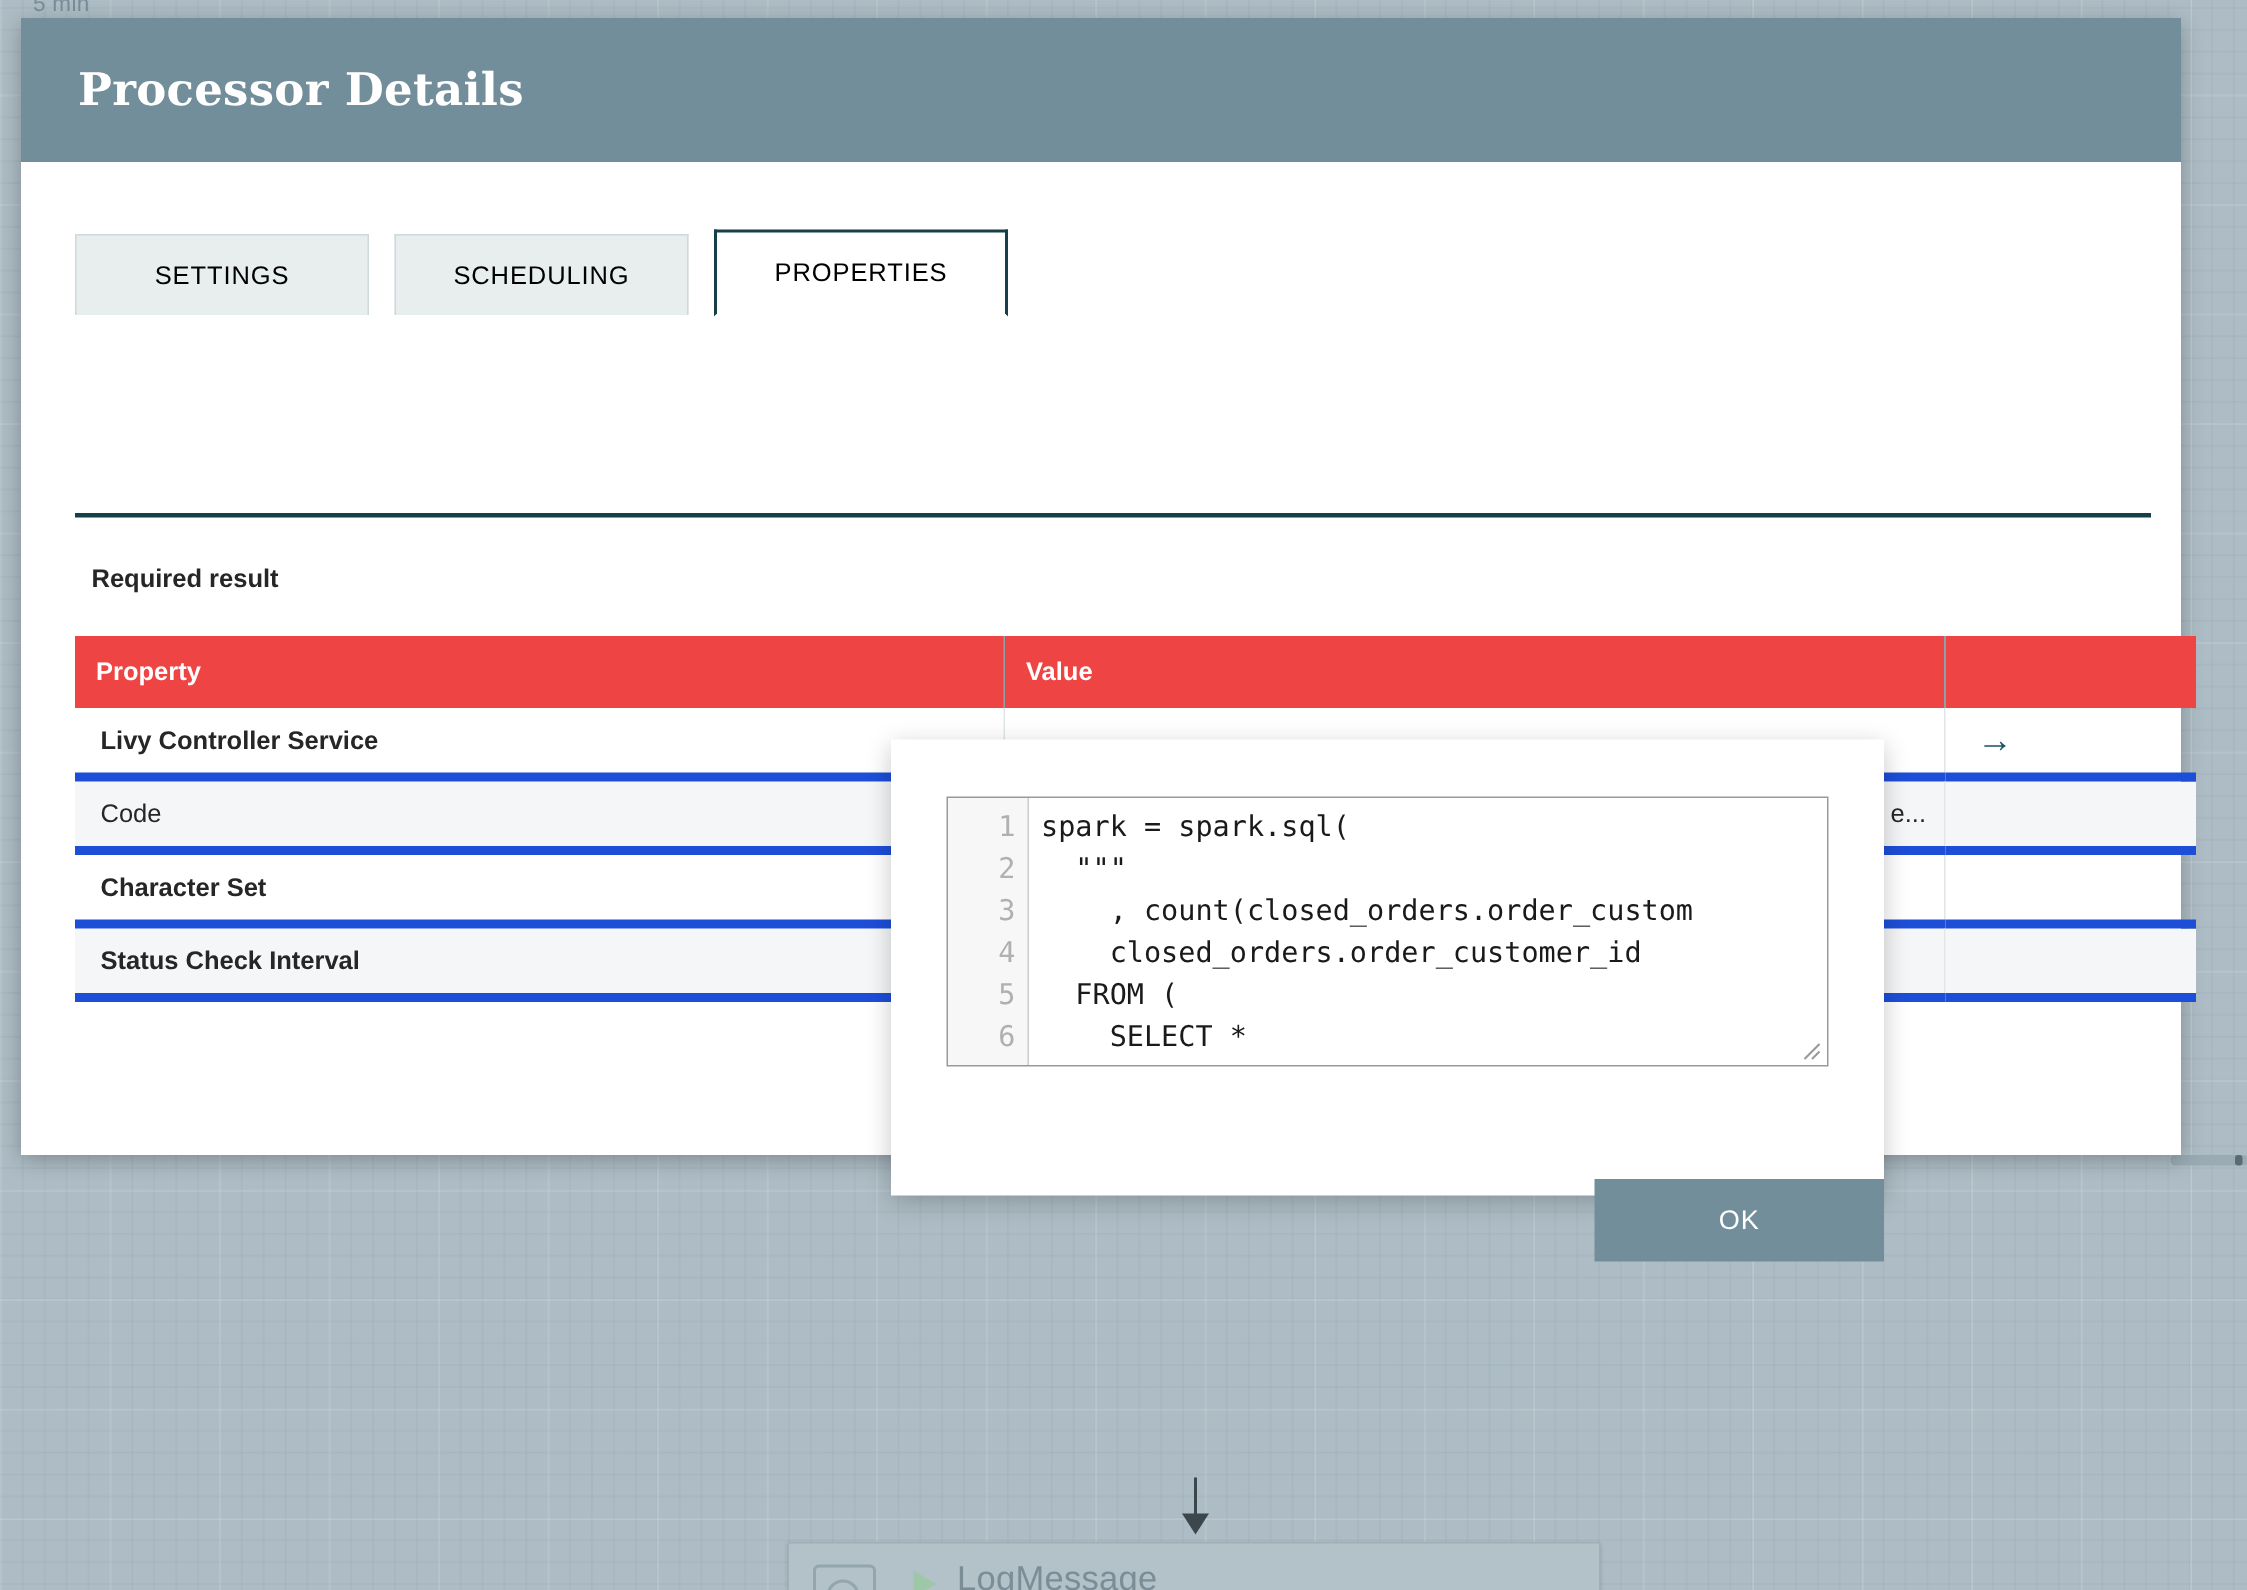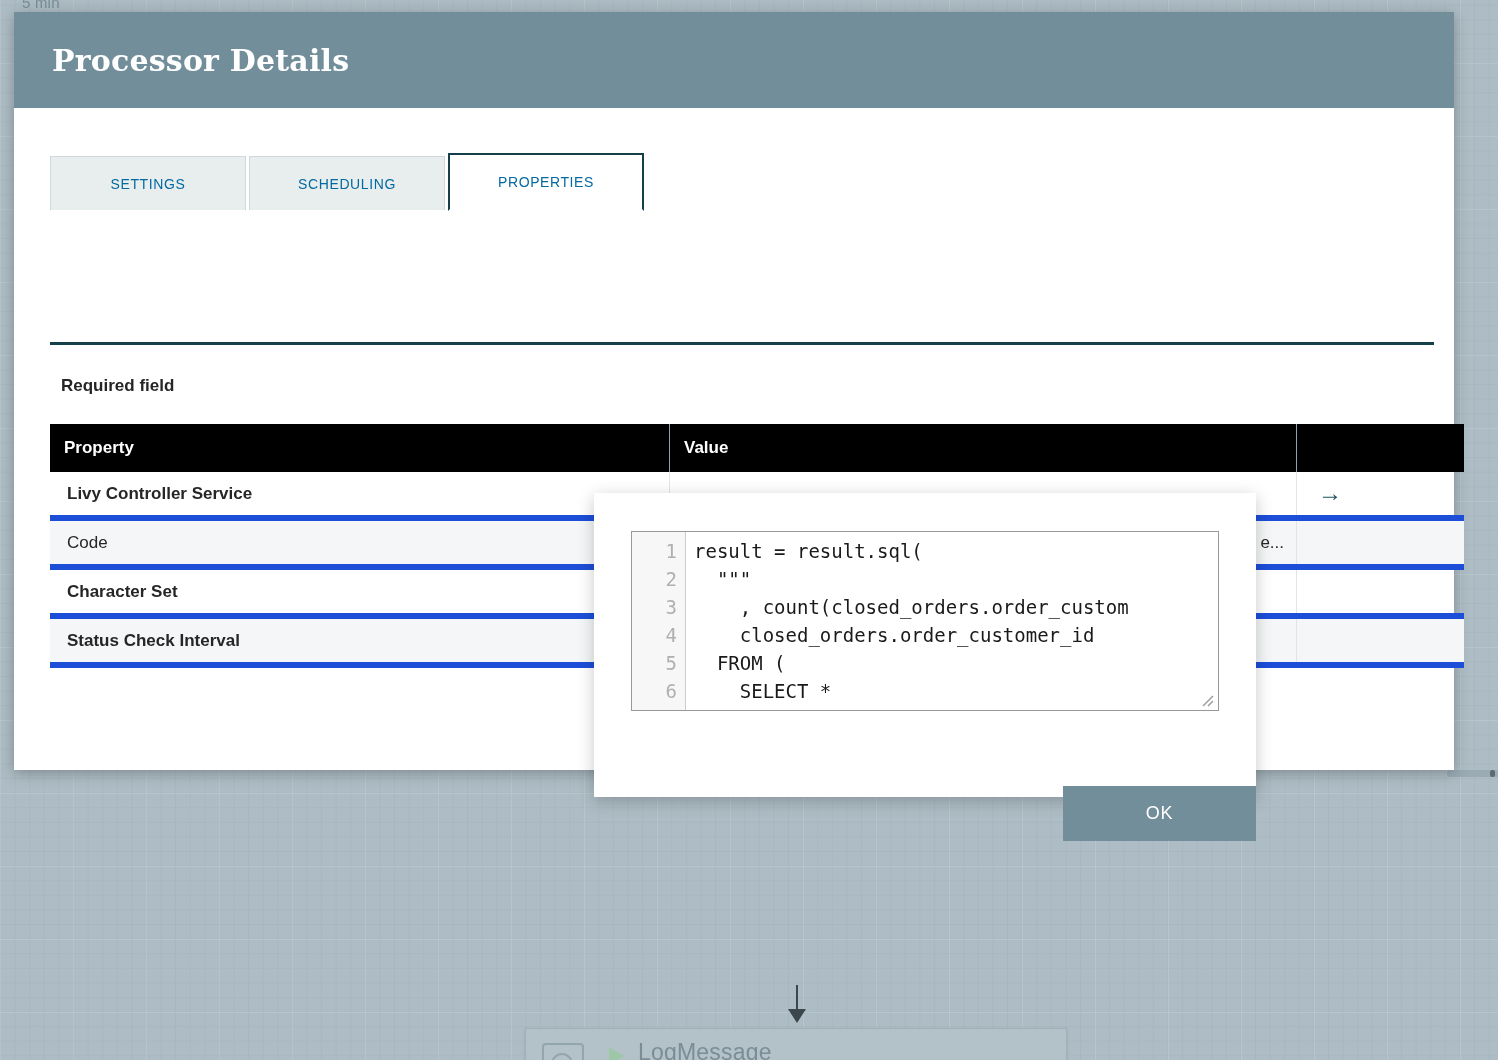--- a/index.html
+++ b/index.html
@@ -165,27 +165,27 @@
     display: flex;
     align-items: flex-end;
   }
   .tab {
     height: 54px;
     min-width: 196px;
     box-sizing: border-box;
     display: flex;
     align-items: center;
     justify-content: center;
-    font-size: 14px;
+    font-size: 17px;
     letter-spacing: .6px;
-    color: #0369a1;
+    color: #000000;
     background: #e8edee;
     border: 1px solid #cfd8da;
     border-bottom: none;
-    margin-right: 3px;
+    margin-right: 17px;
     position: relative;
     cursor: pointer;
     user-select: none;
   }
   .tab.active {
     background: #ffffff;
     border: 2px solid #153f49;
     border-bottom: 2px solid #ffffff;
     height: 58px;
     z-index: 3;
@@ -214,21 +214,21 @@
   
   #properties-table {
     position: absolute;
     left: 36px;
     top: 272px;
     width: 1370px;
     border-collapse: collapse;
     table-layout: fixed;
   }
   #properties-table thead th {
-    background: #000000;
+    background: #ef4444;
     color: #ffffff;
     font-size: 17px;
     font-weight: bold;
     text-align: left;
     height: 48px;
     padding: 0 0 0 14px;
     border-right: 1px solid #8ba2ad;
     margin-top: 44px;
   }
   #properties-table thead th:last-child { border-right: none; }
@@ -371,21 +371,21 @@
         <span>SETTINGS</span>
       </div>
       <div class="tab">
         <span>SCHEDULING</span>
       </div>
       <div class="tab active">
         <span>PROPERTIES</span>
       </div>
     </div>
 
-    <div id="required-field-note">Required field</div>
+    <div id="required-field-note">Required result</div>
 
     <table id="properties-table">
       <thead>
         <tr>
           <th class="col-property">Property</th>
           <th class="col-value">Value</th>
           <th class="col-action"></th>
         </tr>
       </thead>
       <tbody>
@@ -420,21 +420,21 @@
         <div id="code-gutter">
           <div class="gutter-line">1</div>
           <div class="gutter-line">2</div>
           <div class="gutter-line">3</div>
           <div class="gutter-line">4</div>
           <div class="gutter-line">5</div>
           <div class="gutter-line">6</div>
           <div class="gutter-line">7</div>
         </div>
         <div id="code-content">
-          <div class="code-line">result = result.sql(</div>
+          <div class="code-line">spark = spark.sql(</div>
           <div class="code-line">  """</div>
           <div class="code-line">    , count(closed_orders.order_custom</div>
           <div class="code-line">    closed_orders.order_customer_id</div>
           <div class="code-line">  FROM (</div>
           <div class="code-line">    SELECT *</div>
         </div>
         <div id="code-resize-handle">
           <svg width="16" height="16" viewBox="0 0 16 16" aria-hidden="true">
             <line x1="14" y1="4" x2="4" y2="14" stroke="#9a9a9a" stroke-width="1.4"></line>
             <line x1="14" y1="9" x2="9" y2="14" stroke="#9a9a9a" stroke-width="1.4"></line>

